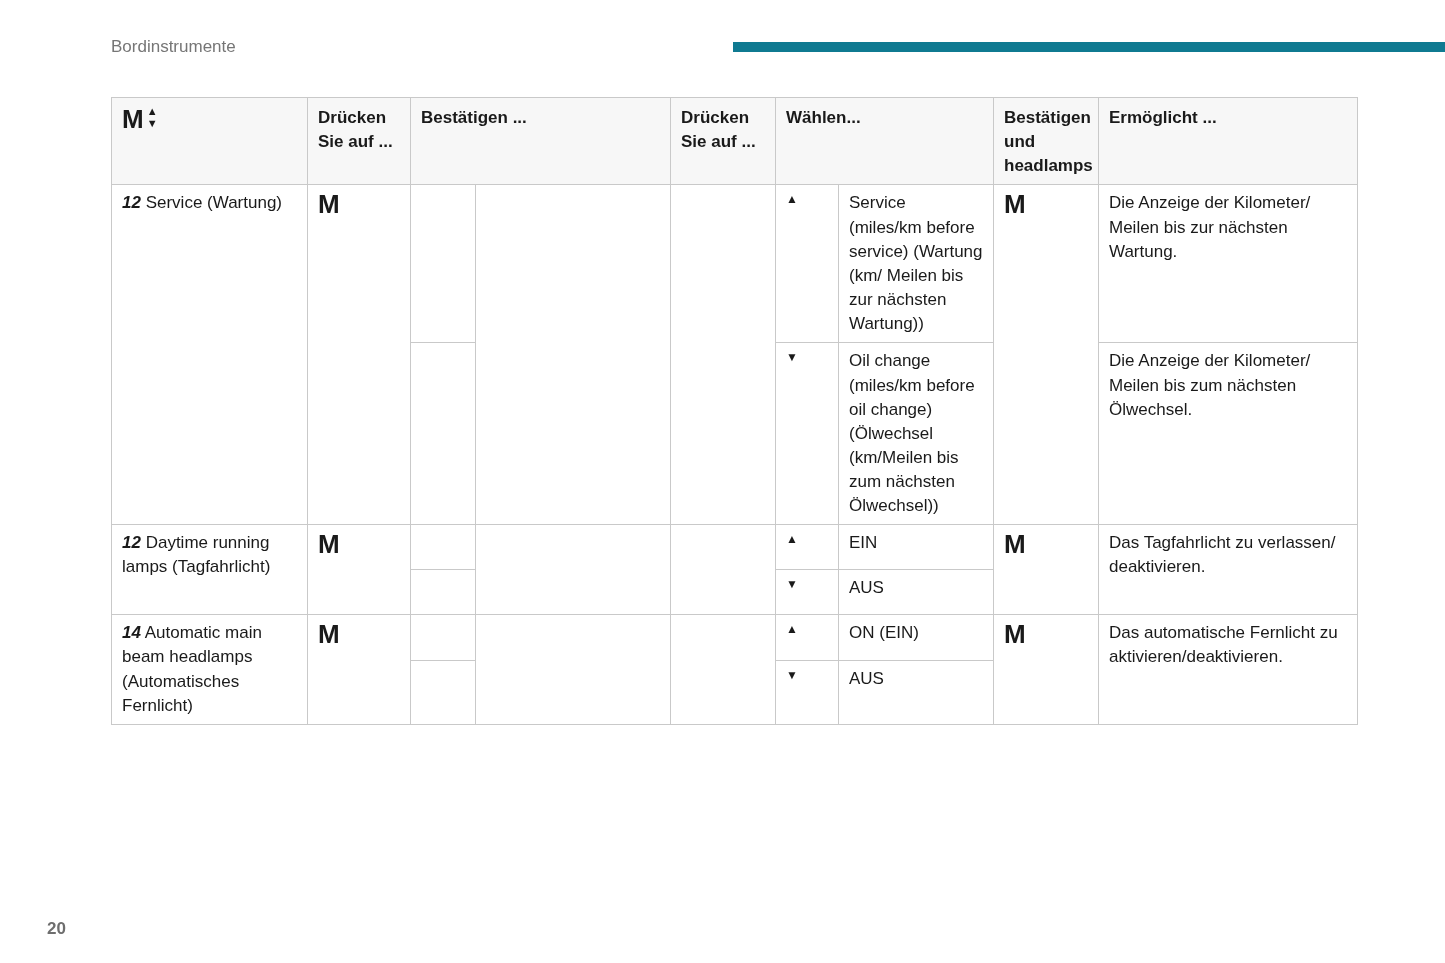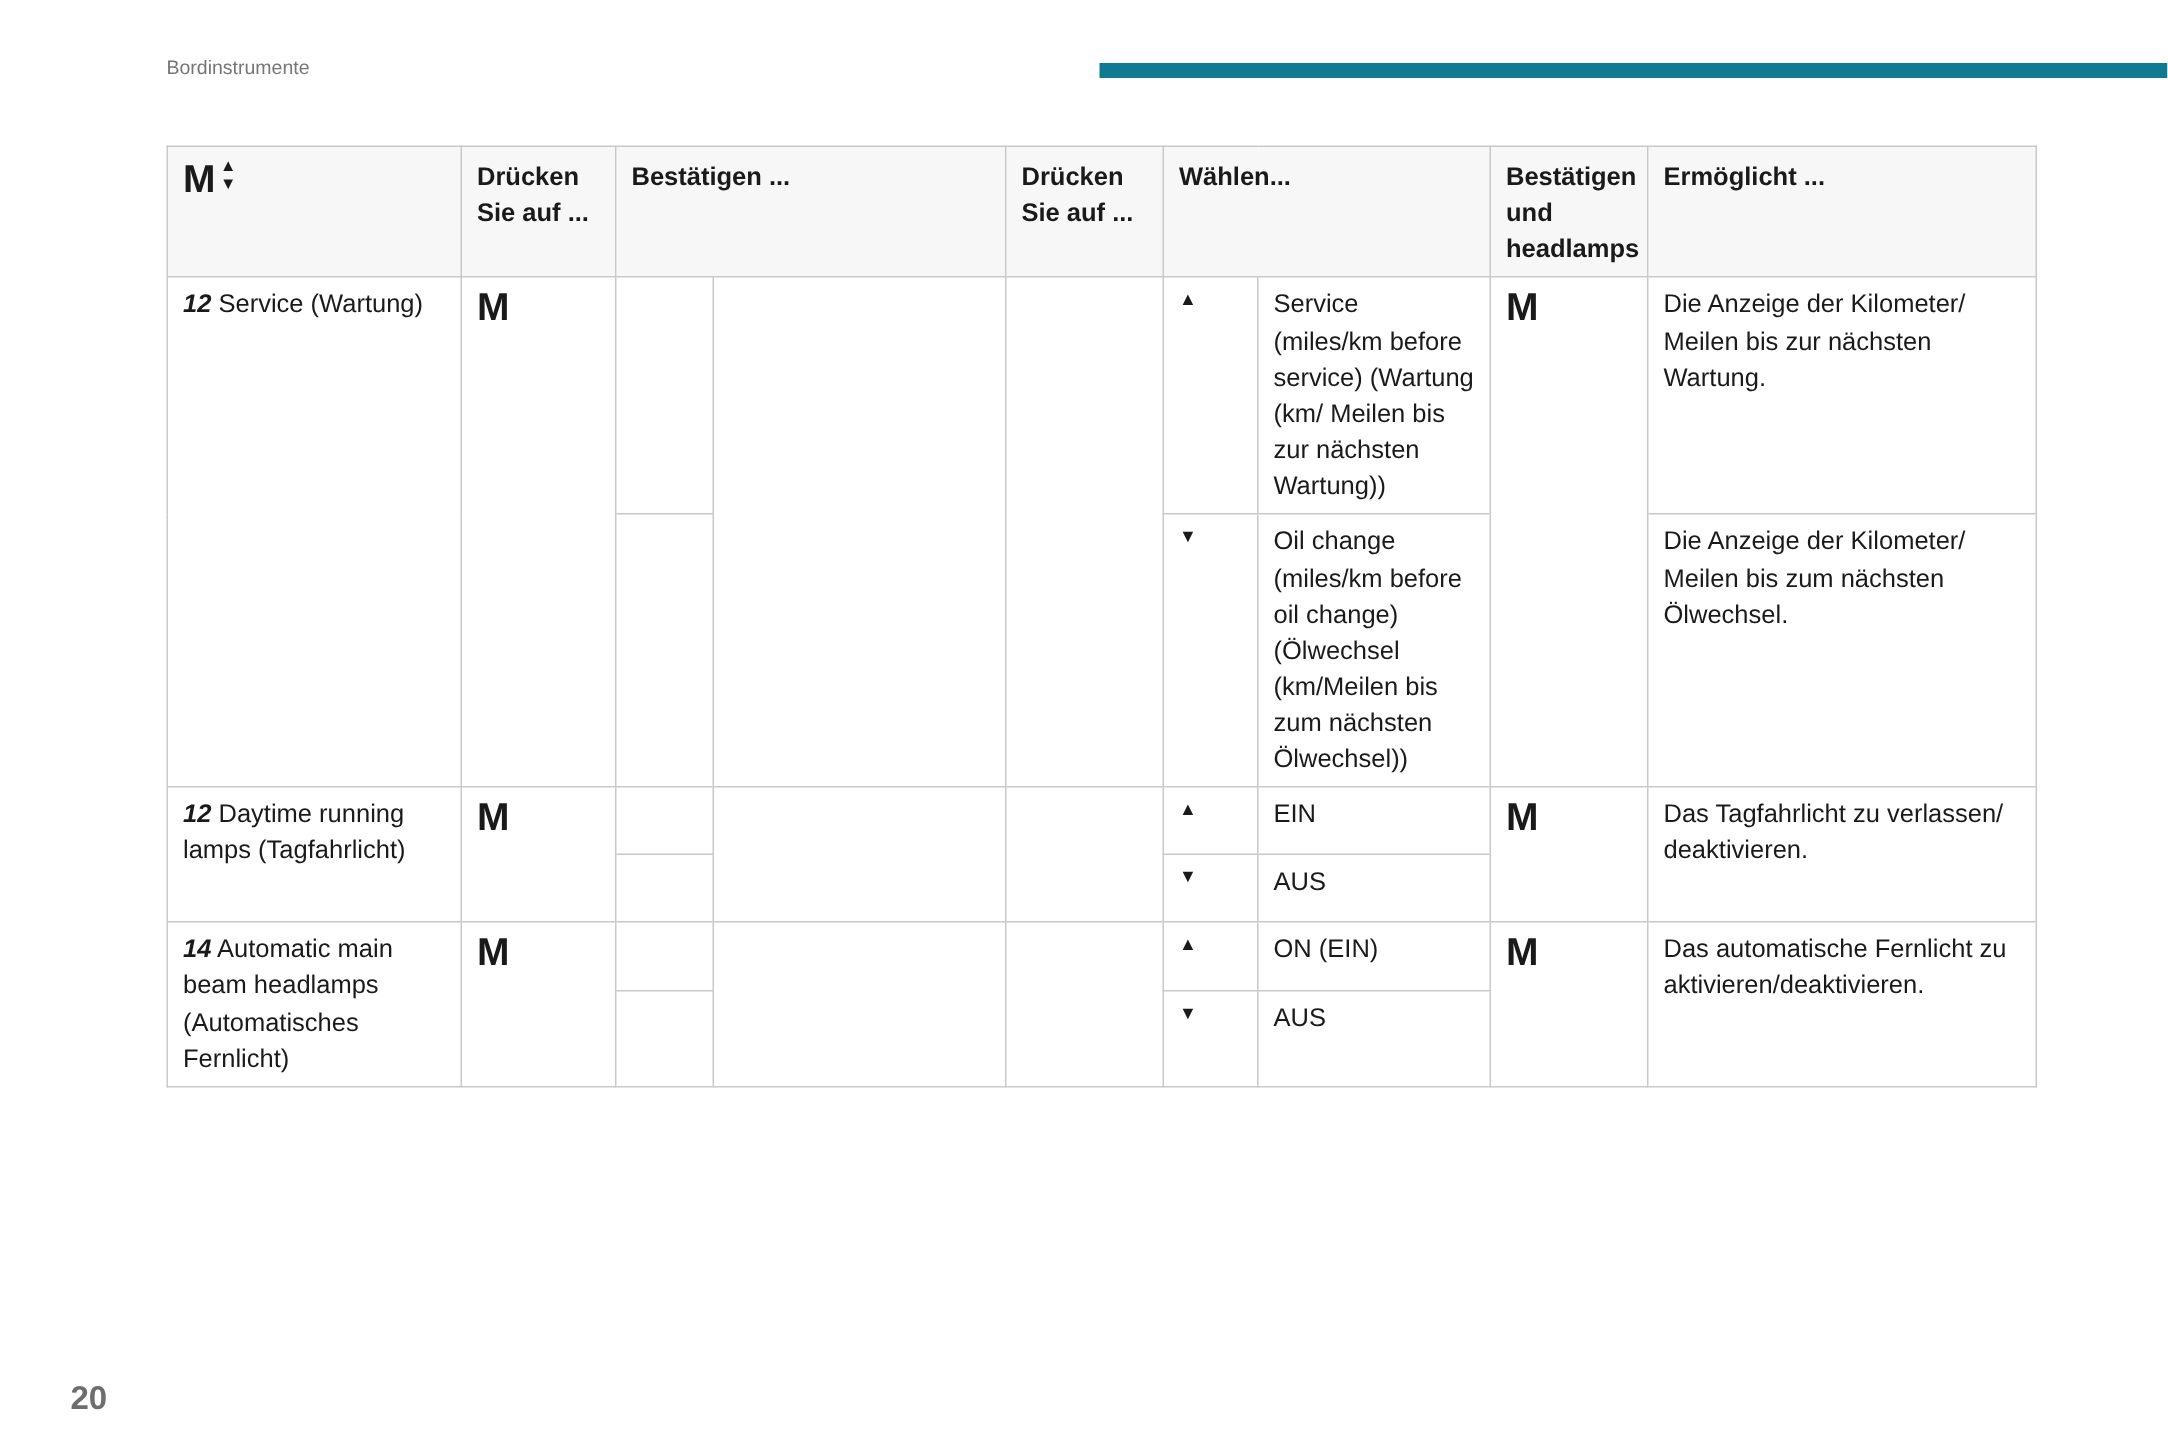--- a/index.html
+++ b/index.html
@@ -1,27 +1,27 @@
 <!DOCTYPE html>
 <html><head>
 <meta charset="utf-8">
 <style>
   html,body{margin:0;padding:0;}
   body{
     width:1445px;height:963px;position:relative;background:#ffffff;overflow:hidden;
     font-family:"Liberation Sans",sans-serif;color:#1a1a1a;
   }
   .breadcrumb{
-    position:absolute;left:111px;top:37px;font-size:13px;color:#767676;
+    position:absolute;left:111px;top:37px;font-size:17px;color:#767676;
   }
   .accent-bar{
     position:absolute;left:733px;top:42px;width:712px;height:10px;background:#0f7a91;
   }
   .page-number{
-    position:absolute;left:47px;top:919px;font-size:22px;font-weight:bold;color:#6e6e6e;
+    position:absolute;left:47px;top:919px;font-size:17px;font-weight:bold;color:#6e6e6e;
   }
   table.menu-table{
     position:absolute;left:111px;top:97px;width:1246px;
     border-collapse:collapse;table-layout:fixed;
     font-size:17px;line-height:1.42;color:#1a1a1a;
   }
   .menu-table th,.menu-table td{
     border:1px solid #c9c9c9;vertical-align:top;text-align:left;
     padding:6px 10px 6px 10px;overflow:hidden;
   }

